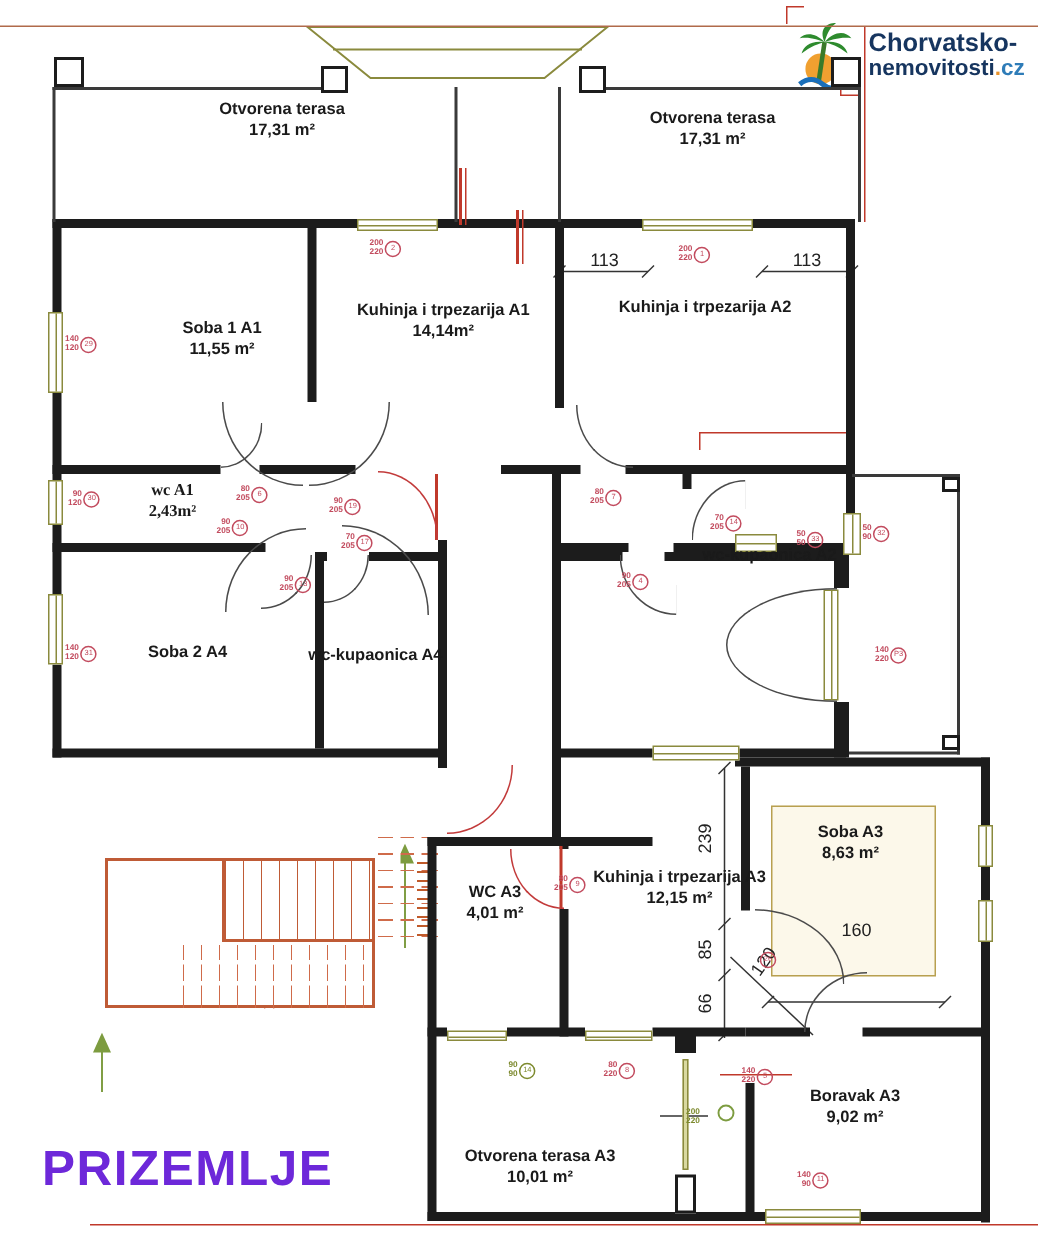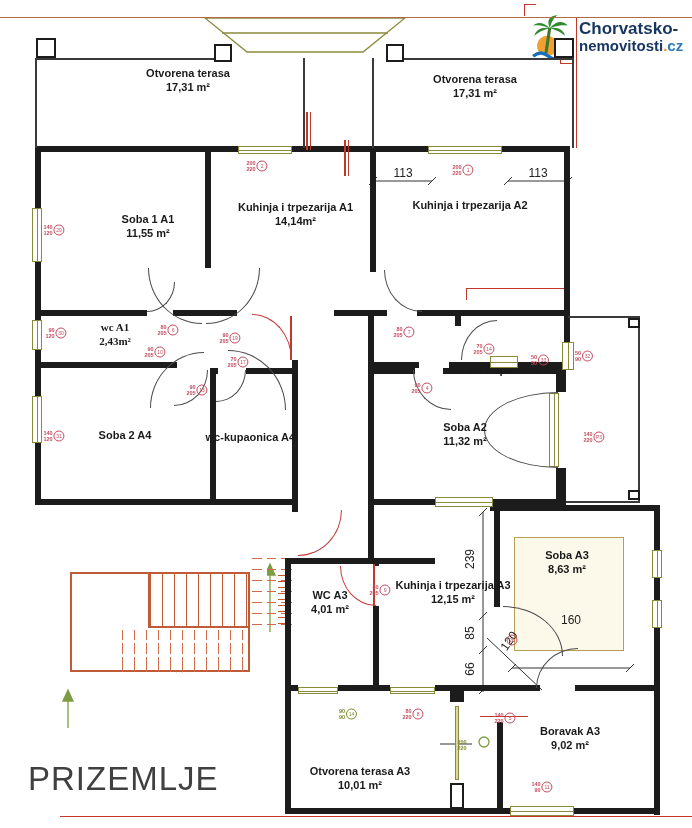--- a/index.html
+++ b/index.html
@@ -22,22 +22,22 @@
   .room-label{position:absolute;font-size:11px;font-weight:bold;color:#1a1a1a;
               text-align:center;line-height:1.3}
   .dim{position:absolute;font-size:12px;color:#222;text-align:center}
   .dim.rot{transform:rotate(-90deg)}
   .marker{position:absolute;transform:translate(-50%,-50%);display:flex;align-items:center;gap:1px;line-height:1}
   .marker .sz{font-size:5.5px;font-weight:bold;text-align:right;white-space:pre}
   .marker .c{width:9px;height:9px;border:1px solid;border-radius:50%;font-size:5px;
              display:flex;align-items:center;justify-content:center;flex:none}
   .marker.red{color:#c24b5e}
   .marker.olive{color:#7d8a2e}
-  #title{position:absolute;left:28px;top:760px;font-size:33px;font-weight:400;
-         letter-spacing:1px;color:#404040}
+  #title{position:absolute;left:28px;top:760px;font-size:33px;font-weight:700;
+         letter-spacing:1px;color:#6d28d9}
   #logo{position:absolute;left:528px;top:14px;display:flex;align-items:center;gap:5px}
   #logo .l1{font-size:17px;font-weight:bold;color:#16355f;line-height:1.05}
   #logo .l2{font-size:15px;font-weight:bold;color:#16355f;line-height:1.05}
   #logo .dot{color:#e8922a}
   #logo .tld{color:#2e7cb8}
   .sbox{position:absolute;left:70px;top:572px;width:180px;height:100px;
         border:2px solid #bf5b36;box-sizing:border-box;background:#fff}
   .streads{position:absolute;left:150px;top:574px;width:98px;height:52px;
         background:repeating-linear-gradient(90deg,#bf5b36 0 1px,transparent 1px 12px)}
   .sline{position:absolute;background:#bf5b36}
@@ -285,24 +285,20 @@
     </div>
     <div class="room-label" style="left: 448px; top: 324px; width: 130px; margin-top: 39px;">
       <div>wc-kupaonica A2</div>
     </div>
     <div class="room-label" style="left: 65px; top: 428px; width: 120px;">
       <div>Soba 2 A4</div>
     </div>
     <div class="room-label" style="left: 200px; top: 430px; width: 95px; text-align: right;">
       <div>wc-kupaonica A4</div>
     </div>
-    <div class="room-label" style="left: 405px; top: 420px; width: 120px;">
-      <div>Soba A2</div>
-      <div>11,32 m²</div>
-    </div>
     <div class="room-label" style="left: 507px; top: 548px; width: 120px;">
       <div>Soba A3</div>
       <div>8,63 m²</div>
     </div>
     <div class="room-label" style="left: 270px; top: 588px; width: 120px;">
       <div>WC A3</div>
       <div>4,01 m²</div>
     </div>
     <div class="room-label" style="left: 388px; top: 578px; width: 130px;">
       <div>Kuhinja i trpezarija A3</div>

